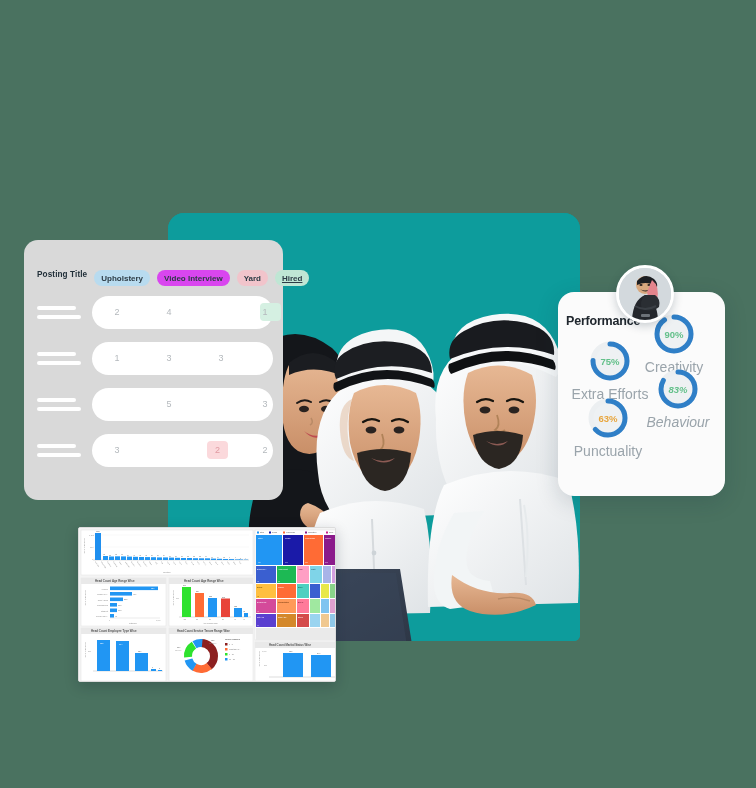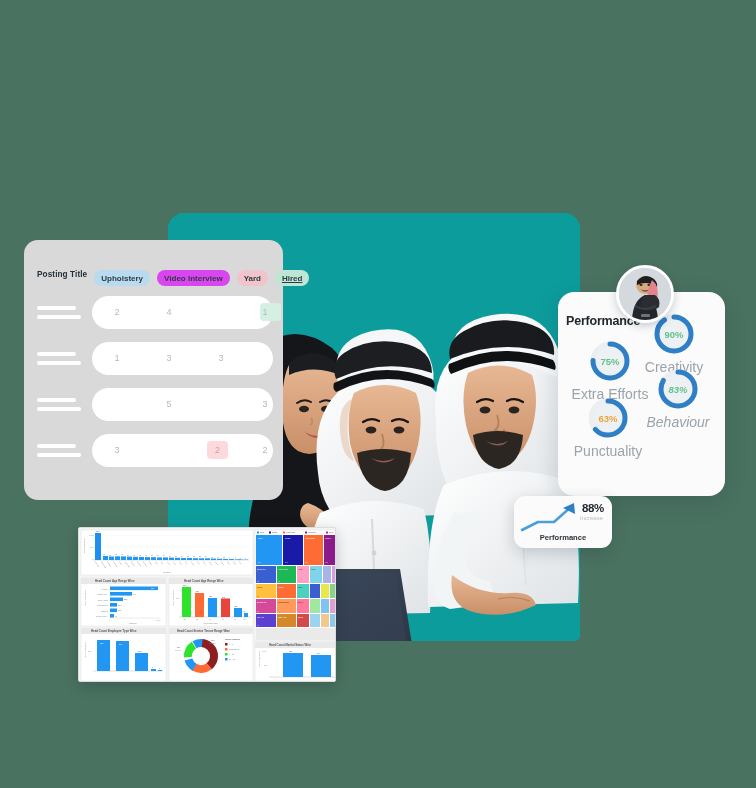--- a/index.html
+++ b/index.html
@@ -461,31 +461,20 @@
       <ellipse cx="30" cy="17" rx="1.6" ry="1" fill="#2a2320"></ellipse>
       <path d="M21 21 q5 3 10 0 q-4 5 -10 0 z" fill="#2b2622"></path>
       <path d="M33 12 q8 6 5 20 q-2 8 -6 10 l-4 -18 z" fill="#e3848c"></path>
       <path d="M13 52 q1 -20 13 -25 q12 5 13 25 z" fill="#23262b"></path>
       <path d="M26 27 q-6 6 -3 14 q10 4 17 -2 q2 -8 -4 -12 z" fill="#2a2e33"></path>
       <path d="M16 38 q10 6 21 0" stroke="#3a3f45" stroke-width="2" fill="none"></path>
       <rect x="22" y="46" width="9" height="3" rx="1" fill="#6c7278"></rect>
     </svg>
   </div>
 
-  <div class="badge88">
-    <span class="arrow">
-      <svg width="62" height="34" viewBox="0 0 62 34">
-        <polyline points="4,30 20,22 36,22 54,6" fill="none" stroke="#4a9fd8" stroke-width="2.6" stroke-linecap="round" stroke-linejoin="round"></polyline>
-        <polygon points="56,3 57,14 45,8" fill="#2f7fc7"></polygon>
-      </svg>
-    </span>
-    <span class="pct">88%</span>
-    <span class="inc">Increase</span>
-    <span class="lab">Performance</span>
-  </div>
 
   <div class="bi">
     <svg width="258" height="155" viewBox="0 0 258 155" xmlns="http://www.w3.org/2000/svg">
       <rect width="258" height="155" fill="#f4f4f4"></rect>
 
       <g>
         <rect x="2" y="2" width="172" height="45" fill="#ffffff" stroke="#e2e2e2" stroke-width=".5"></rect>
         <line x1="14" y1="7" x2="170" y2="7" stroke="#eeeeee" stroke-width=".4"></line>
         <line x1="14" y1="19" x2="170" y2="19" stroke="#eeeeee" stroke-width=".4"></line>
         <line x1="14" y1="31" x2="170" y2="31" stroke="#eeeeee" stroke-width=".4"></line>

